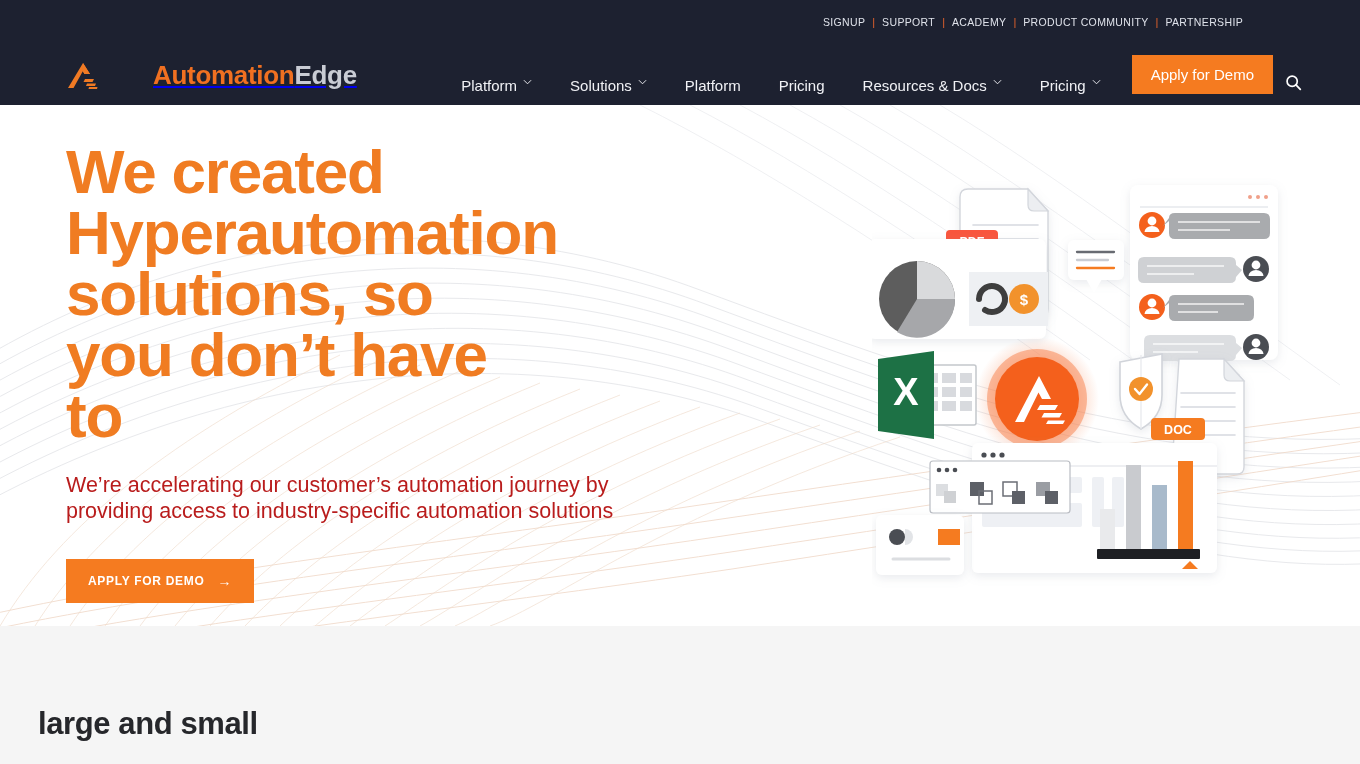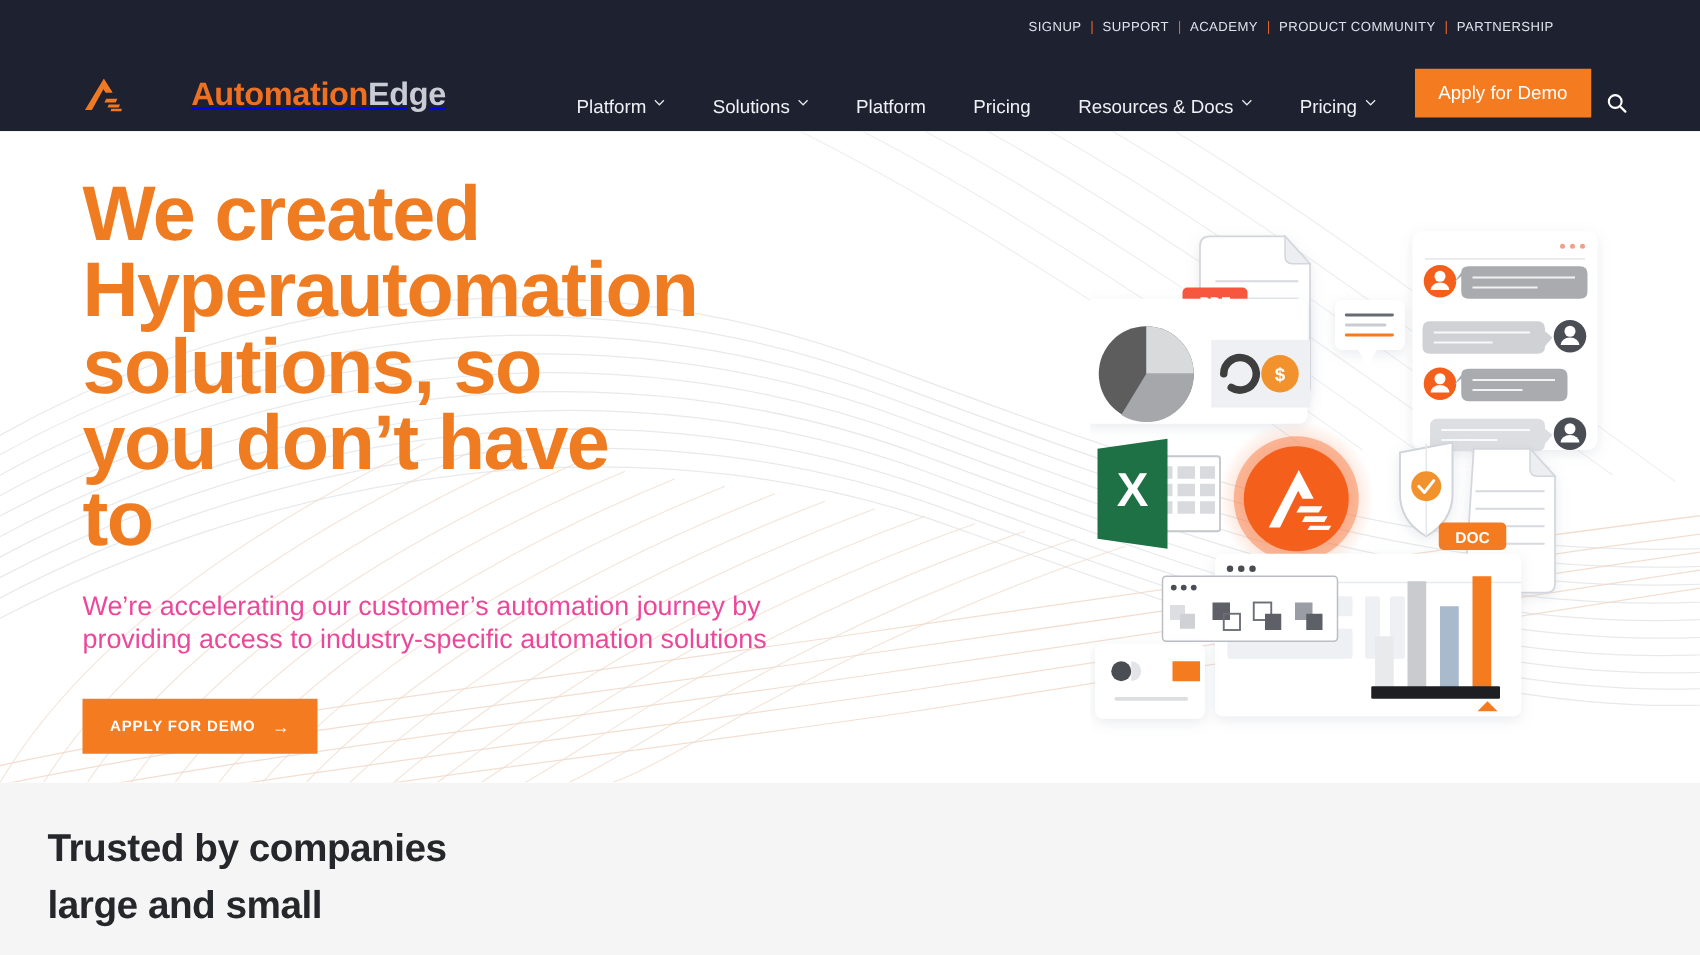--- a/index.html
+++ b/index.html
@@ -55,21 +55,21 @@
   .hero{
     position:relative; height:521px; background:#fff; overflow:hidden;
   }
   .hero-bg{ position:absolute; inset:0; width:1360px; height:521px; }
   .hero-inner{ position:relative; padding:36px 15px 0 66px; z-index:3; }
   h1.headline{
     color:#f07c22; font-size:62px; line-height:61px;
     font-weight:700; letter-spacing:-1.2px; max-width:470px;
   }
   .subhead{
-    margin-top:26px; color:#ec4899; font-size:21.5px; line-height:26px;
+    margin-top:26px; color:#b91c1c; font-size:21.5px; line-height:26px;
     max-width:600px; font-weight:400;
   }
   .cta{
     margin-top:35px; display:inline-flex; align-items:center; gap:13px;
     background:#f57b20; color:#fff; font-size:12px; font-weight:700;
     letter-spacing:.7px; padding:15px 22px; text-decoration:none;
   }
   .cta .arrow{ font-size:14px; line-height:1; }
 
   .hero-art{
@@ -428,16 +428,16 @@
         <path d="M33,352 a8,8 0 0,1 0,16 Z" fill="#e2e4e7"></path>
         <rect x="66" y="352" width="22" height="16" fill="#f57b20"></rect>
         <line x1="21" y1="382" x2="77" y2="382" stroke="#dcdee1" stroke-width="3" stroke-linecap="round"></line>
       </g>
     </svg>
   </div>
 </section>
 
 <section class="trusted">
   <h2>
-    <span>Trusted by companies</span><br>
+    <br>
     <span>large and small</span>
   </h2>
 </section>
 
 </body></html>

